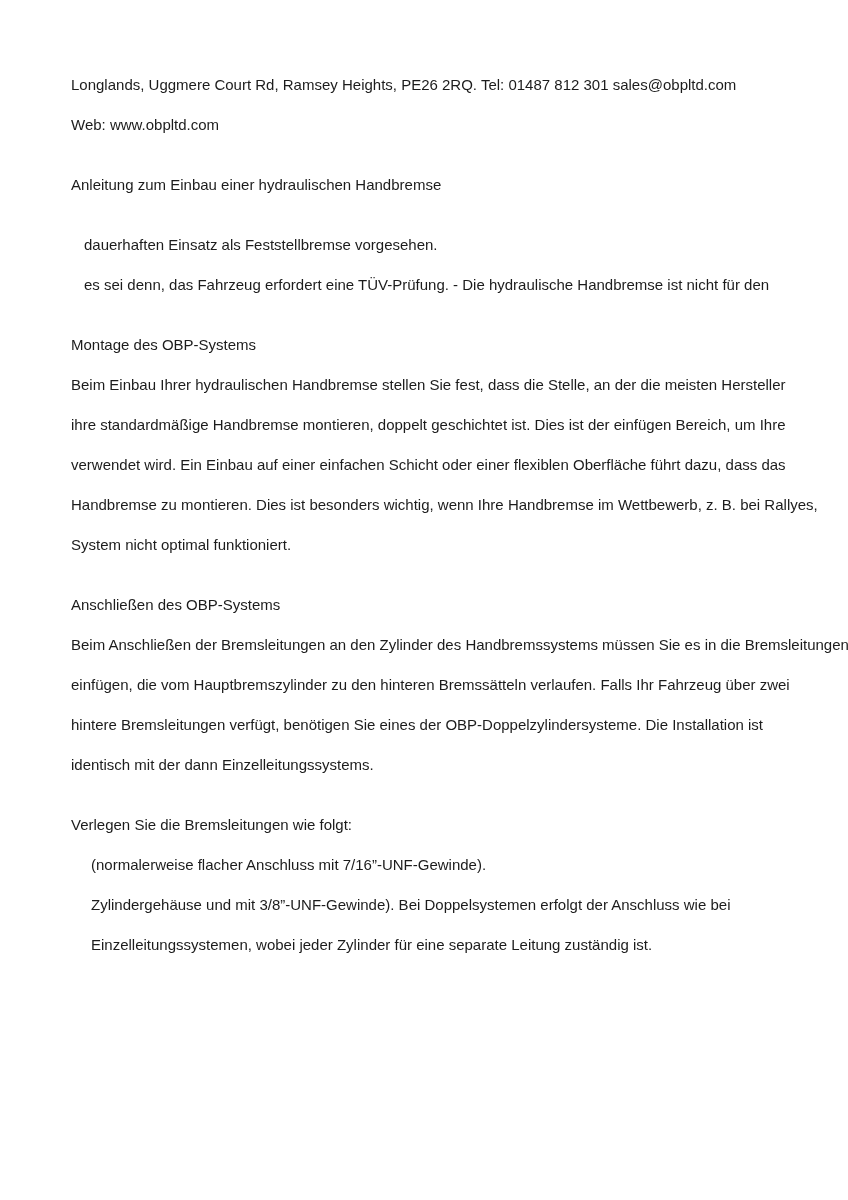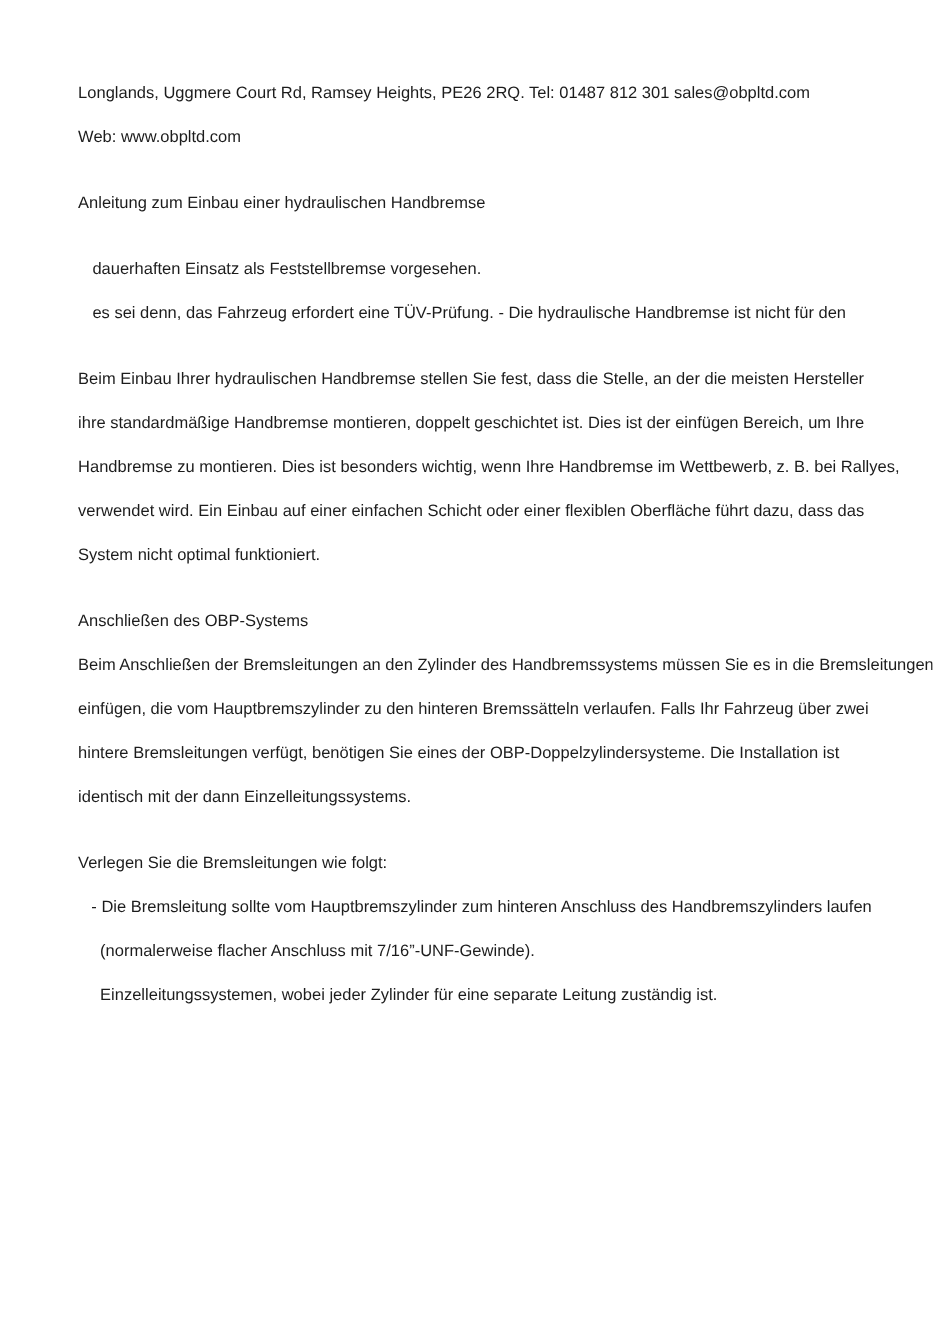--- a/index.html
+++ b/index.html
@@ -42,35 +42,36 @@
   <div class="para">
     <span class="line">Anleitung zum Einbau einer hydraulischen Handbremse</span>
   </div>
 
   <div class="para">
     <span class="line indent-13">dauerhaften Einsatz als Feststellbremse vorgesehen.</span>
     <span class="line indent-13">es sei denn, das Fahrzeug erfordert eine TÜV-Prüfung. - Die hydraulische Handbremse ist nicht für den</span>
   </div>
 
   <div class="para">
+    <span class="line">Montage des OBP-Systems</span>
     <span class="line">Beim Einbau Ihrer hydraulischen Handbremse stellen Sie fest, dass die Stelle, an der die meisten Hersteller</span>
     <span class="line">ihre standardmäßige Handbremse montieren, doppelt geschichtet ist. Dies ist der einfügen Bereich, um Ihre</span>
+    <span class="line">verwendet wird. Ein Einbau auf einer einfachen Schicht oder einer flexiblen Oberfläche führt dazu, dass das</span>
     <span class="line">Handbremse zu montieren. Dies ist besonders wichtig, wenn Ihre Handbremse im Wettbewerb, z. B. bei Rallyes,</span>
-    <span class="line">verwendet wird. Ein Einbau auf einer einfachen Schicht oder einer flexiblen Oberfläche führt dazu, dass das</span>
     <span class="line">System nicht optimal funktioniert.</span>
   </div>
 
   <div class="para">
     <span class="line">Anschließen des OBP-Systems</span>
     <span class="line">Beim Anschließen der Bremsleitungen an den Zylinder des Handbremssystems müssen Sie es in die Bremsleitungen</span>
     <span class="line">einfügen, die vom Hauptbremszylinder zu den hinteren Bremssätteln verlaufen. Falls Ihr Fahrzeug über zwei</span>
     <span class="line">hintere Bremsleitungen verfügt, benötigen Sie eines der OBP-Doppelzylindersysteme. Die Installation ist</span>
     <span class="line">identisch mit der dann Einzelleitungssystems.</span>
   </div>
 
   <div class="para">
     <span class="line">Verlegen Sie die Bremsleitungen wie folgt:</span>
-    <span class="line indent-12">- Die Bremsleitung sollte vom Hauptbremszylinder zum hinteren Anschluss des Handbremszylinders laufen</span>
     <span class="line indent-20">(normalerweise flacher Anschluss mit 7/16”-UNF-Gewinde).</span>
+    <span class="line indent-20">Zylindergehäuse und mit 3/8”-UNF-Gewinde). Bei Doppelsystemen erfolgt der Anschluss wie bei</span>
     <span class="line indent-20">Einzelleitungssystemen, wobei jeder Zylinder für eine separate Leitung zuständig ist.</span>
   </div>
 
 </div>
 
 </body></html>

